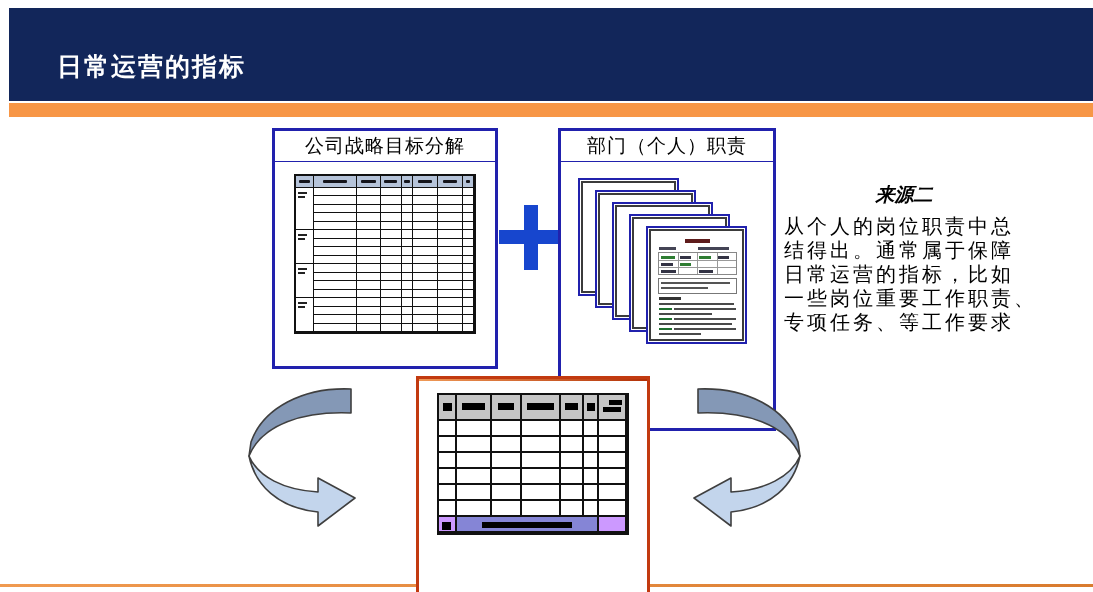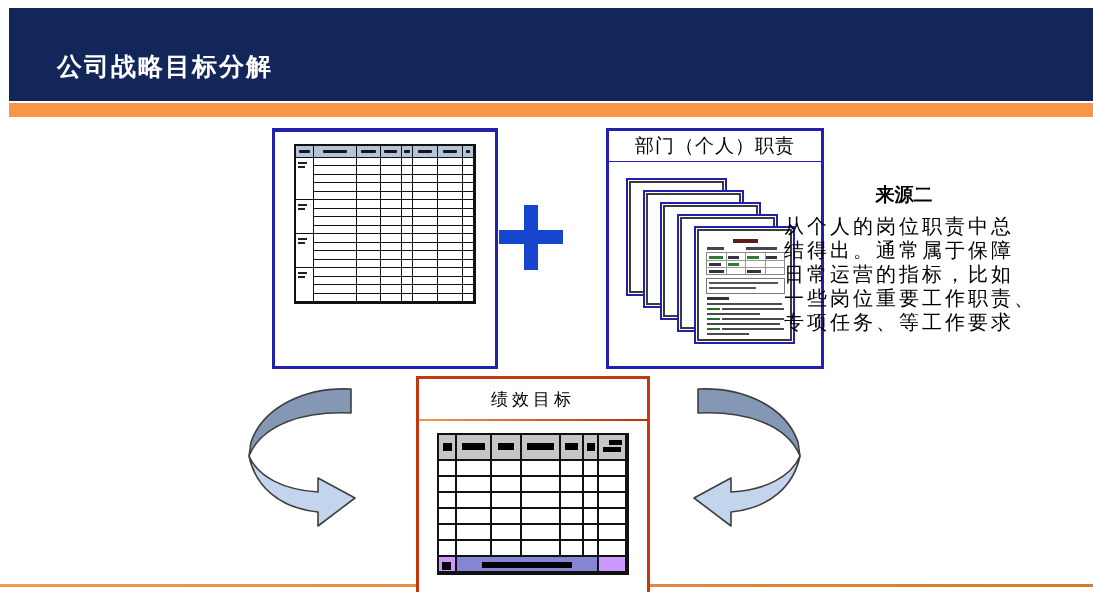--- a/index.html
+++ b/index.html
@@ -11,31 +11,31 @@
   .top-bar{position:absolute;left:9px;top:8px;width:1084px;height:93px;background:var(--navy);}
   .slide-title{position:absolute;left:48px;top:42px;font-size:25px;font-weight:bold;color:#fff;letter-spacing:2px;}
   .accent-stripe{position:absolute;left:9px;top:103px;width:1084px;height:14px;background:var(--orange);}
   
   .src-block{position:absolute;}
   .src-heading{font-weight:bold;font-size:19px;text-align:center;}
   .src-body{font-size:19px;line-height:30px;white-space:pre-line;margin-top:10px;}
   .src1{left:92px;top:182px;width:182px;}
   .src1 .src-body{letter-spacing:8px;}
   .src2{left:784px;top:182px;width:314px;}
-  .src2 .src-heading{width:240px;}
+  .src2 .src-heading{width:240px;font-style:italic;}
   .src2 .src-body{font-size:20px;line-height:24px;letter-spacing:3px;margin-top:6px;}
   
   .frame{position:absolute;background:#fff;box-sizing:border-box;}
   .frame.blue{border:3px solid var(--box-blue);}
   .frame.red{border:3px solid var(--box-red);z-index:2;}
   .box-title{height:30px;display:flex;align-items:center;justify-content:center;font-size:19px;letter-spacing:1px;}
   .divider{height:0;border-top:1px solid var(--box-blue);}
   .divider.red{border-top:none;height:2px;background:linear-gradient(to right,#ef9a57,#b33208);}
   .box-strategy{left:272px;top:128px;width:226px;height:241px;}
-  .box-duty{left:558px;top:128px;width:218px;height:241px;margin-left:48px;}
+  .box-duty{left:558px;top:128px;width:218px;height:303px;}
   .box-target{left:416px;top:376px;width:234px;height:222px;}
   .box-target .box-title{height:40px;font-size:17px;letter-spacing:4px;}
   
   .plus-wrap{position:absolute;left:499px;top:205px;width:64px;height:65px;}
   .plus-h{position:absolute;left:0;top:25px;width:64px;height:14px;background:var(--plus-blue);}
   .plus-v{position:absolute;left:25px;top:0;width:14px;height:65px;background:var(--plus-blue);}
   
   .mini-table{display:grid;border:2px solid #111;background:#fff;box-sizing:content-box;}
   .mini-table .cell{border-right:1px solid #111;border-bottom:1px solid #111;min-width:0;min-height:0;overflow:hidden;box-sizing:border-box;background:#fff;}
   .strategy-table{width:178px;height:156px;margin:12px auto 0;}
@@ -57,28 +57,29 @@
   .bottom-rule{position:absolute;left:0;top:584px;width:1093px;height:3px;z-index:1;
     background:linear-gradient(to right,#f09a50,var(--rule-orange));}
   .smudge{pointer-events:none;}
 </style>
 </head>
 <body>
 
 <div class="slide">
 
   <div class="top-bar">
-    <div class="slide-title">公司战略目标分解</div>
+    <div class="slide-title">日常运营的指标</div>
   </div>
   <div class="accent-stripe"></div>
 
   <div class="src-block src1">
   </div>
 
   <div class="frame blue box-strategy">
+    <div class="box-title">公司战略目标分解</div>
     <div class="divider"></div>
     <div class="mini-table strategy-table" style="grid-template-columns: 10fr 24fr 13fr 12fr 6fr 14fr 14fr 6fr; grid-template-rows: 12px repeat(17, 1fr);">
         <div class="cell hdrb" style="grid-area: 1 / 1;">
           <div class="smudge" style="width: 68%; height: 3px; background: rgb(21, 21, 28); margin: 4px auto 0px; border-radius: 1px;"></div>
         </div>
         <div class="cell hdrb" style="grid-area: 1 / 2;">
           <div class="smudge" style="width: 58%; height: 3px; background: rgb(21, 21, 28); margin: 4px auto 0px; border-radius: 1px;"></div>
         </div>
         <div class="cell hdrb" style="grid-area: 1 / 3;">
           <div class="smudge" style="width: 66%; height: 3px; background: rgb(21, 21, 28); margin: 4px auto 0px; border-radius: 1px;"></div>
@@ -318,21 +319,20 @@
     <path d="M2,70 C11,91 37,104 71,106 L71,92 L108,112 L71,140 L71,126 C31,122 8,99 2,70 Z" style="fill:var(--arrow-light)" stroke="#3f3f3f" stroke-width="1.6" stroke-linejoin="round"></path>
   </svg>
   <svg class="arrow arrow-right" viewBox="0 0 112 142">
     <path d="M104,3 C56,1 16,22 4,56 L2,70 C15,38 57,25 104,27 Z" style="fill:var(--arrow-dark)" stroke="#3f3f3f" stroke-width="1.6" stroke-linejoin="round"></path>
     <path d="M2,70 C11,91 37,104 71,106 L71,92 L108,112 L71,140 L71,126 C31,122 8,99 2,70 Z" style="fill:var(--arrow-light)" stroke="#3f3f3f" stroke-width="1.6" stroke-linejoin="round"></path>
   </svg>
 
   <div class="bottom-rule"></div>
 
   <div class="frame red box-target">
-    <div class="box-title">绩效目标</div>
     <div class="divider red"></div>
     <div class="mini-table target-table" style="grid-template-columns: 18px 35px 30px 39px 23px 15px 28px; grid-template-rows: 26px repeat(6, 16px) 16px;">
         <div class="cell hdrg" style="grid-area: 1 / 1;">
           <div class="smudge" style="width: 9px; height: 8px; background: rgb(0, 0, 0); margin: 8px auto 0px;"></div>
         </div>
         <div class="cell hdrg" style="grid-area: 1 / 2;">
           <div class="smudge" style="width: 70%; height: 7px; background: rgb(0, 0, 0); margin: 8px auto 0px;"></div>
         </div>
         <div class="cell hdrg" style="grid-area: 1 / 3;">
           <div class="smudge" style="width: 60%; height: 7px; background: rgb(0, 0, 0); margin: 8px auto 0px;"></div>

